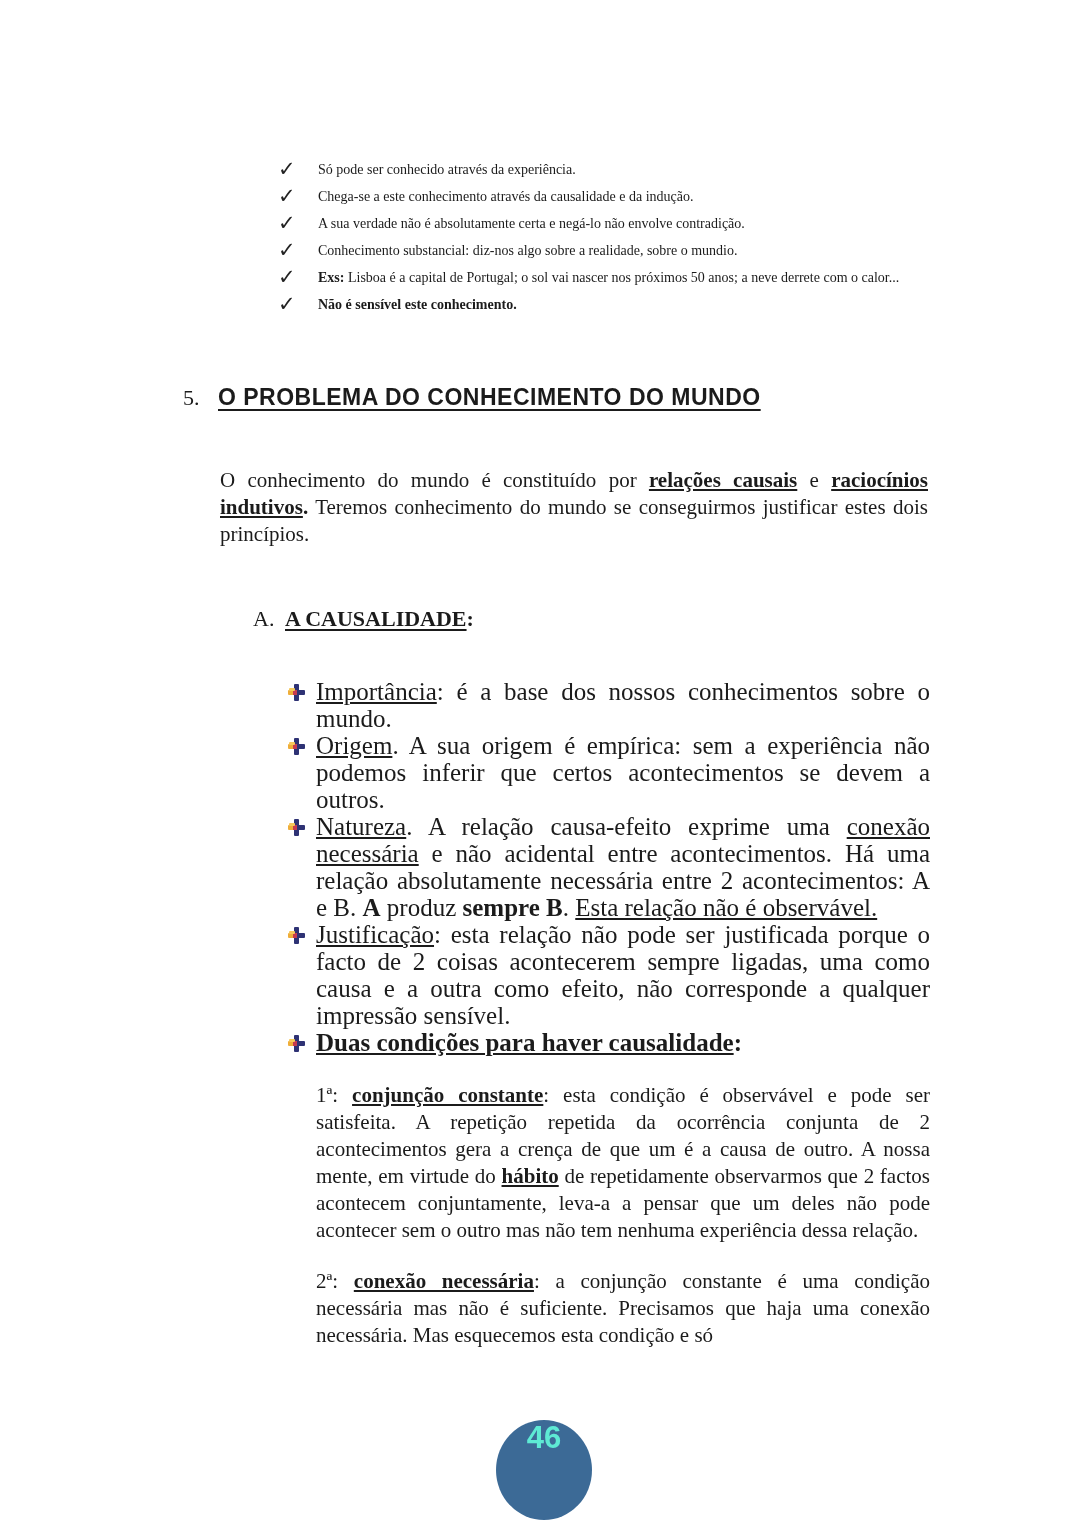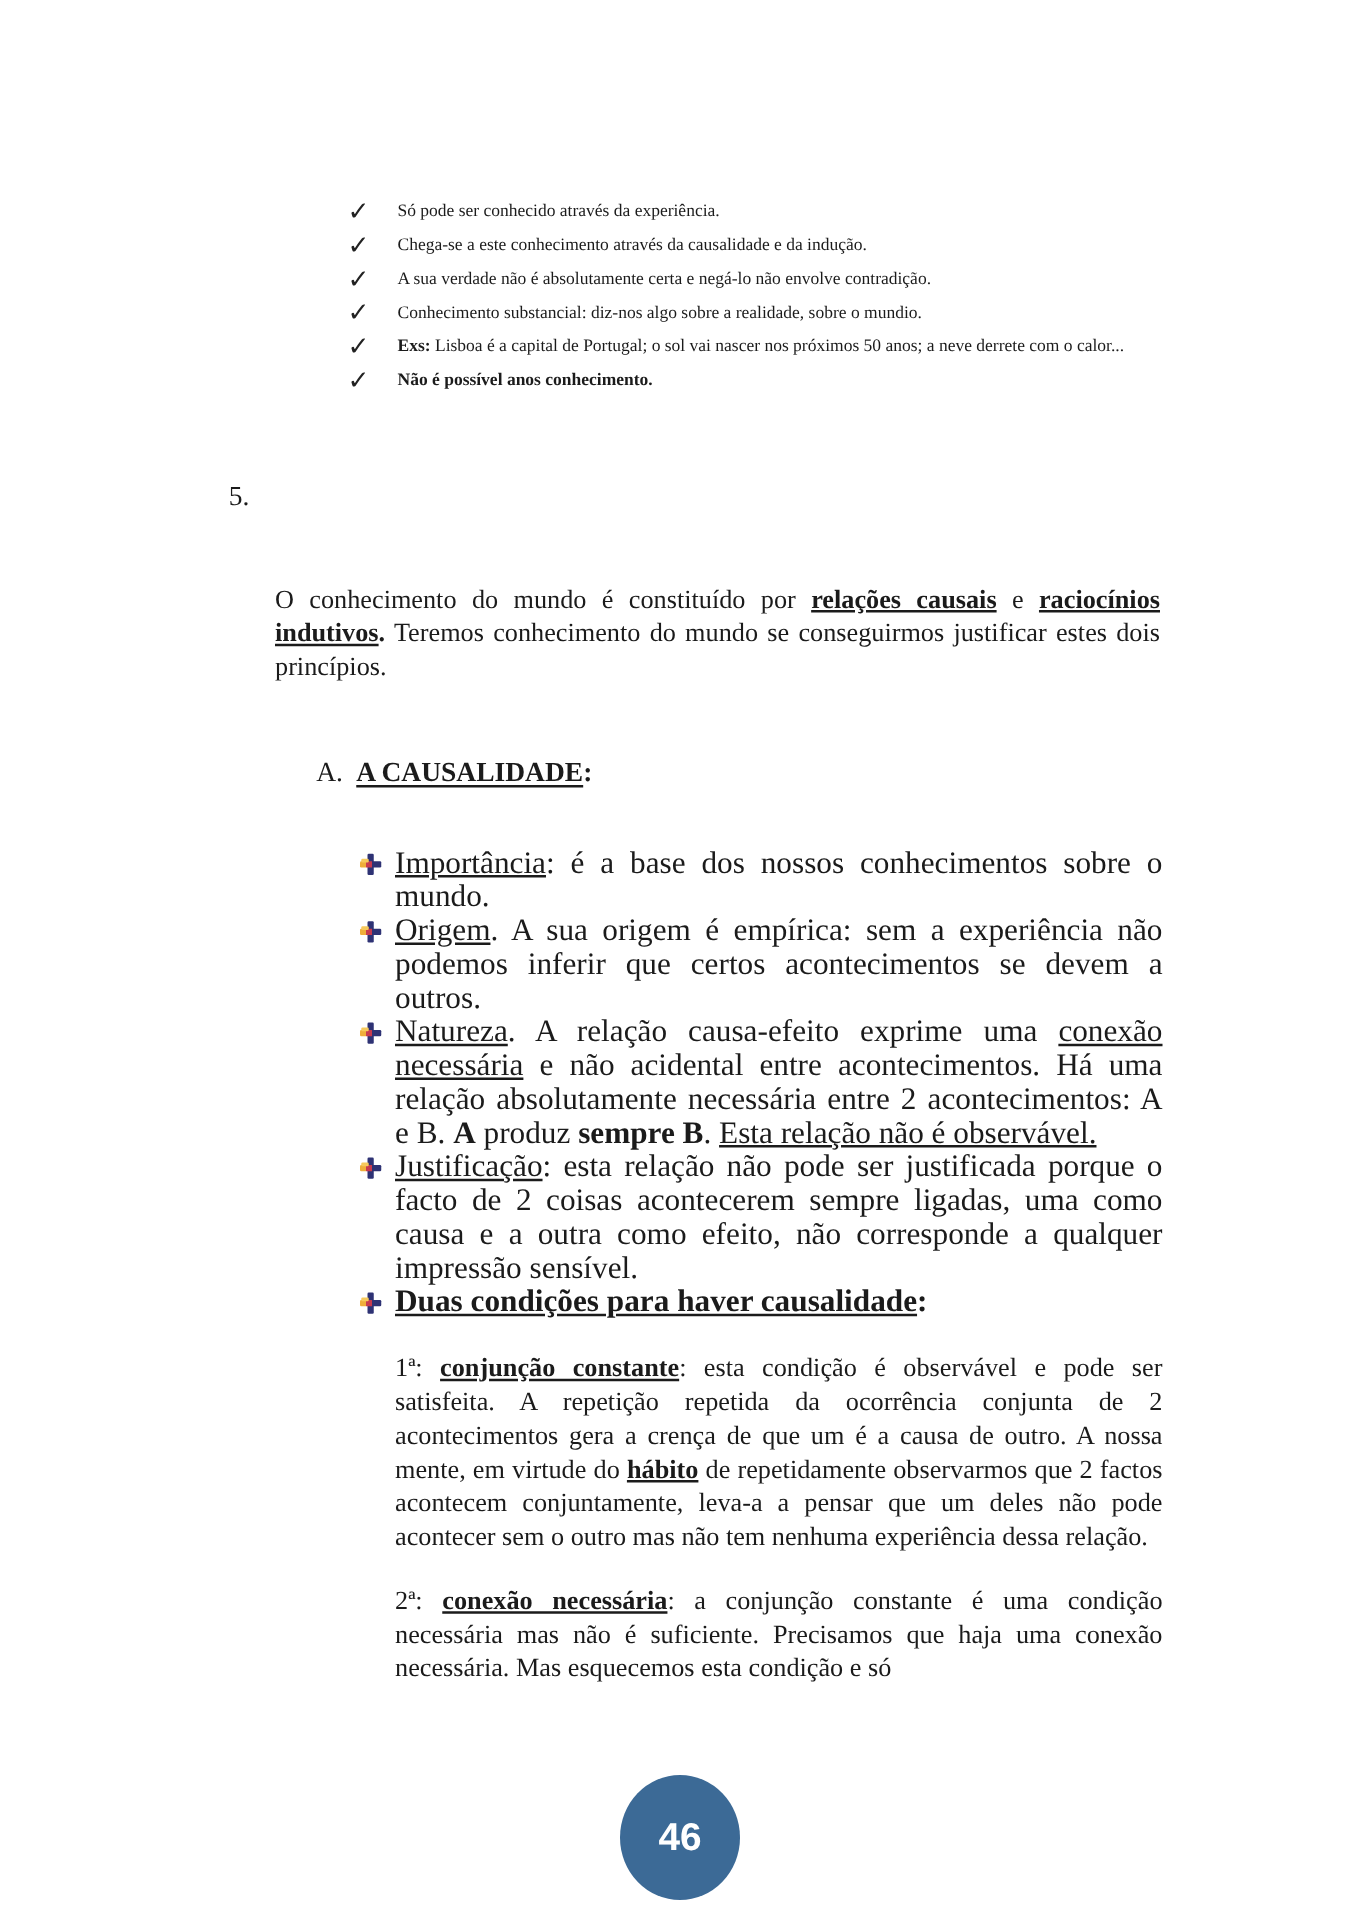--- a/index.html
+++ b/index.html
@@ -64,23 +64,23 @@
     margin-left:133px;width:614px;
     font-size:21px;line-height:27px;text-align:justify;
   }
   .cond1{margin-top:26px;}
   .cond2{margin-top:24px;}
 
   
   .badge{
     position:absolute;left:496px;top:1420px;width:96px;height:100px;
     border-radius:50%;
-    display:flex;align-items:center;justify-content:center;
+    display:flex;align-items:flex-start;justify-content:center;
     font-family:"Liberation Sans", sans-serif;font-weight:bold;
-    font-size:31px;color:#ffffff;
+    font-size:31px;color:#5eead4;
   }
 </style>
 </head>
 <body>
 
 <div class="page">
   <div class="content">
 
     <ul class="checks">
       <li>
@@ -98,26 +98,27 @@
       <li>
         <span class="check">✓</span>
         <span class="txt"><span>Conhecimento substancial: diz-nos algo sobre a realidade, sobre o mundio.</span></span>
       </li>
       <li>
         <span class="check">✓</span>
         <span class="txt"><span class="b">Exs:</span><span> Lisboa é a capital de Portugal; o sol vai nascer nos próximos 50 anos; a neve derrete com o calor...</span></span>
       </li>
       <li>
         <span class="check">✓</span>
-        <span class="txt"><span class="b">Não é possível anos conhecimento.</span></span>
+        <span class="txt"><span class="b">Não é sensível este conhecimento.</span></span>
       </li>
     </ul>
 
     <div class="sec-head">
       <span class="sec-num">5.</span>
+      <span class="sec-title">O PROBLEMA DO CONHECIMENTO DO MUNDO</span>
     </div>
 
     <p class="intro"><span>O conhecimento do mundo é constituído por </span><span class="b u">relações causais</span><span> e </span><span class="b u">raciocínios indutivos</span><span class="b">.</span><span> Teremos conhecimento do mundo se conseguirmos justificar estes dois princípios.</span></p>
 
     <div class="sub-head">
       <span class="sub-letter">A.</span>
       <span><span class="sub-title">A CAUSALIDADE</span><span class="sub-colon">:</span></span>
     </div>
 
     <ul class="bullets">

